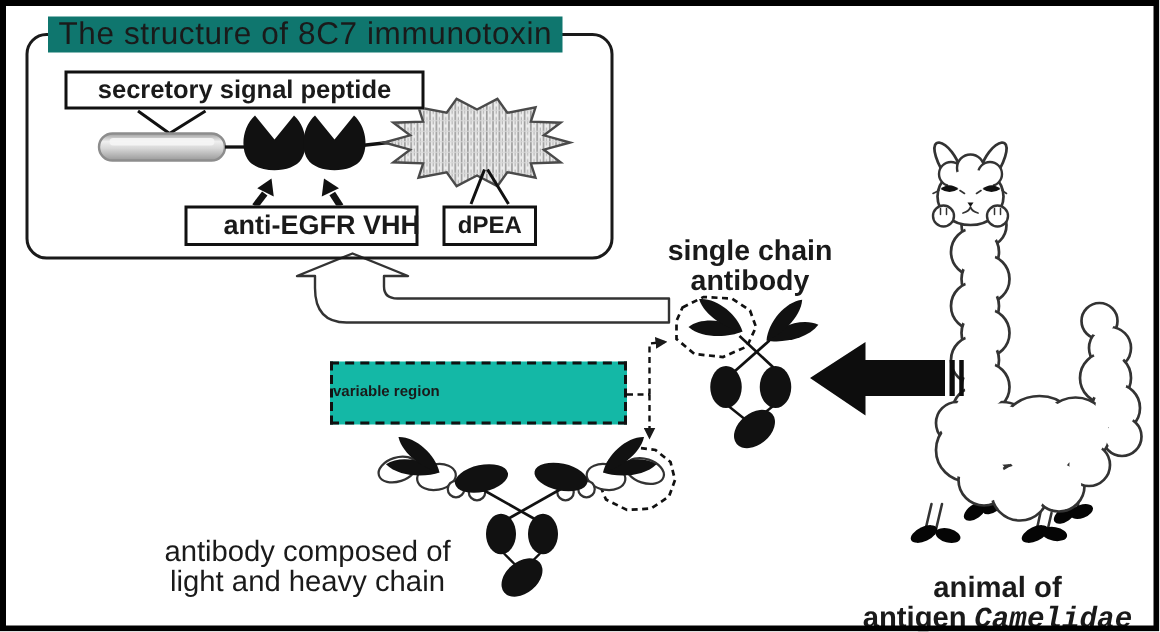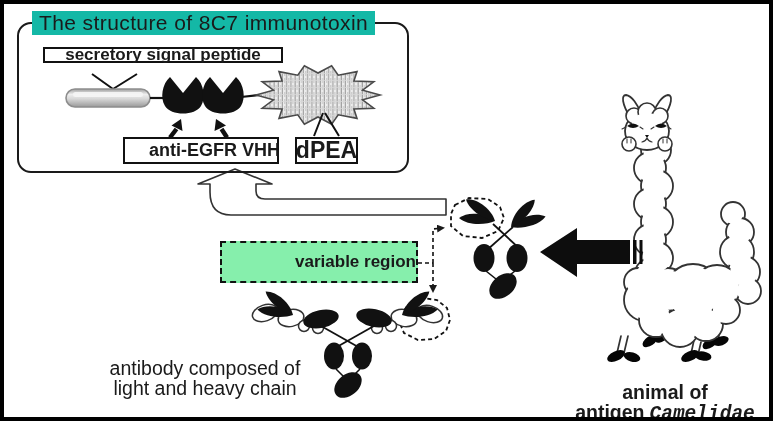--- a/index.html
+++ b/index.html
@@ -8,36 +8,36 @@
     font-family:"Liberation Sans",sans-serif;color:#1a1a1a;overflow:hidden;
   }
   .frame{position:absolute;inset:0;border:4px solid #000;pointer-events:none;z-index:60;}
   #art{position:absolute;left:0;top:0;z-index:5;}
   .abs{position:absolute;}
   .title-box{
     left:17px;top:22px;width:388px;height:147px;
     border:2px solid #1a1a1a;border-radius:14px;background:transparent;z-index:8;
   }
   .fig-title{
-    left:32px;top:11px;z-index:9;background:#14b8a6;padding:0 7px;
+    left:32px;top:11px;z-index:9;background:#0f766e;padding:0 7px;
     font-size:21px;font-weight:400;letter-spacing:.4px;white-space:nowrap;
   }
   .label-box{
     border:2px solid #111;background:#fff;z-index:12;
     display:flex;align-items:center;justify-content:center;
     font-weight:700;white-space:nowrap;box-sizing:border-box;
   }
-  .lb-secretory{left:43px;top:47px;width:240px;height:16px;font-size:17px;}
+  .lb-secretory{left:43px;top:47px;width:240px;height:26px;font-size:17px;}
   .lb-vhh{left:123px;top:137px;width:156px;height:27px;font-size:18px;padding-left:27px;}
-  .lb-dpea{left:295px;top:137px;width:63px;height:27px;font-size:23px;}
+  .lb-dpea{left:295px;top:137px;width:63px;height:27px;font-size:16px;}
   .lb-variable{
     left:220px;top:241px;width:198px;height:42px;
-    border:2px dashed #111;background:#86efac;z-index:12;
-    display:flex;flex-direction:column;align-items:flex-end;justify-content:center;
-    font-weight:700;font-size:17px;line-height:18px;box-sizing:border-box;
+    border:2px dashed #111;background:#14b8a6;z-index:12;
+    display:flex;flex-direction:column;align-items:flex-start;justify-content:center;
+    font-weight:700;font-size:10px;line-height:18px;box-sizing:border-box;
   }
   .free-label{z-index:12;text-align:center;}
   .fl-single{left:425px;top:158px;width:150px;font-weight:700;font-size:19px;line-height:19.5px;}
   .fl-conventional{left:85px;top:359px;width:240px;font-weight:400;font-size:19.5px;line-height:19.5px;}
   .fl-animal{left:560px;top:383px;width:210px;font-weight:700;font-size:19.5px;line-height:19.5px;}
   .fl-animal .species{font-style:italic;font-family:Liberation Mono, monospace;}
   .fl-animal .fam{margin-right:5px;}
 </style>
 </head>
 <body>
@@ -245,20 +245,24 @@
     </g>
   </svg>
 
   <div class="abs title-box"></div>
   <div class="abs fig-title">The structure of 8C7 immunotoxin</div>
 
   <div class="abs label-box lb-secretory">secretory signal peptide</div>
   <div class="abs label-box lb-vhh">anti-EGFR VHH</div>
   <div class="abs label-box lb-dpea">dPEA</div>
 
+  <div class="abs free-label fl-single">
+    <div>single chain</div>
+    <div>antibody</div>
+  </div>
 
   <div class="abs lb-variable">
     <div>variable region</div>
   </div>
 
   <div class="abs free-label fl-conventional">
     <div>antibody composed of</div>
     <div>light and heavy chain</div>
   </div>
 

